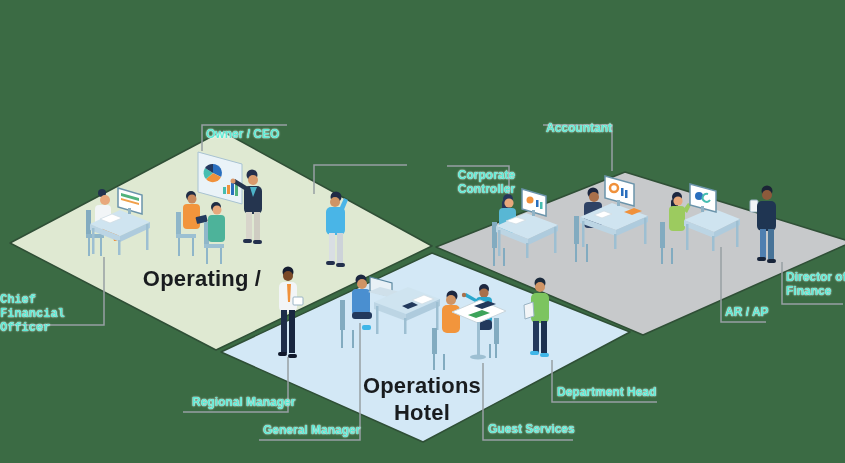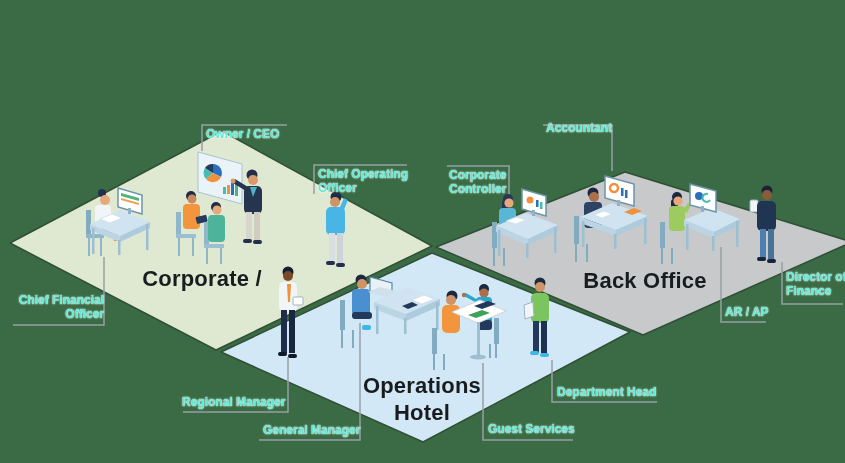--- a/index.html
+++ b/index.html
@@ -258,35 +258,33 @@
     <rect x="531" y="293" width="18" height="30" rx="5" fill="#7cc45f"></rect>
     <polygon points="524,305 533,302 534,316 525,319" fill="#f2f5f7" stroke="#9ab4c4" stroke-width="1"></polygon>
     <rect x="533" y="321" width="6" height="32" fill="#22395c"></rect>
     <rect x="541" y="321" width="6" height="32" fill="#1c3150"></rect>
     <rect x="530" y="351" width="9" height="4" rx="2" fill="#3fb6e8"></rect>
     <rect x="540" y="353" width="9" height="4" rx="2" fill="#3fb6e8"></rect>
   </g>
 </svg>
 
 <div class="callout" style="left:206px;top:128px;">Owner / CEO</div>
-<div class="callout wrap" style="left:318px;top:168px;width:95px;">Chief Operating Officer</div>
-<div class="callout wrap" style="left:9px;top:294px;width:95px;text-align:right;">Chief Financial Officer</div>
+<div class="callout wrap" style="left:0;top:294px;width:95px;font-family:Liberation Mono, monospace;">Chief Financial Officer</div>
 <div class="callout" style="left:546px;top:122px;">Accountant</div>
-<div class="callout wrap" style="left:449px;top:169px;width:75px;">Corporate Controller</div>
+<div class="callout wrap" style="left:449px;top:169px;width:75px;text-align:center;">Corporate Controller</div>
 <div class="callout" style="left:725px;top:306px;">AR / AP</div>
 <div class="callout wrap" style="left:786px;top:271px;width:70px;">Director of Finance</div>
-<div class="callout" style="left:170px;top:396px;padding-left:12px;">Regional Manager</div>
+<div class="callout" style="left:180px;top:396px;padding-left:12px;">Regional Manager</div>
 <div class="callout" style="left:263px;top:424px;">General Manager</div>
 <div class="callout" style="left:557px;top:386px;">Department Head</div>
 <div class="callout" style="left:488px;top:423px;">Guest Services</div>
 
 <div class="zone-title" style="left:112px;top:266px;width:180px;">
-  <span>Corporate /</span>
+  <span>Operating /</span>
 </div>
 <div class="zone-title" style="left:545px;top:268px;width:200px;">
-  <span>Back Office</span>
 </div>
 <div class="zone-title" style="left:322px;top:373px;width:200px;">
   <span>Operations</span>
   <span>Hotel</span>
 </div>
 
 </div>
 
 </body></html>

